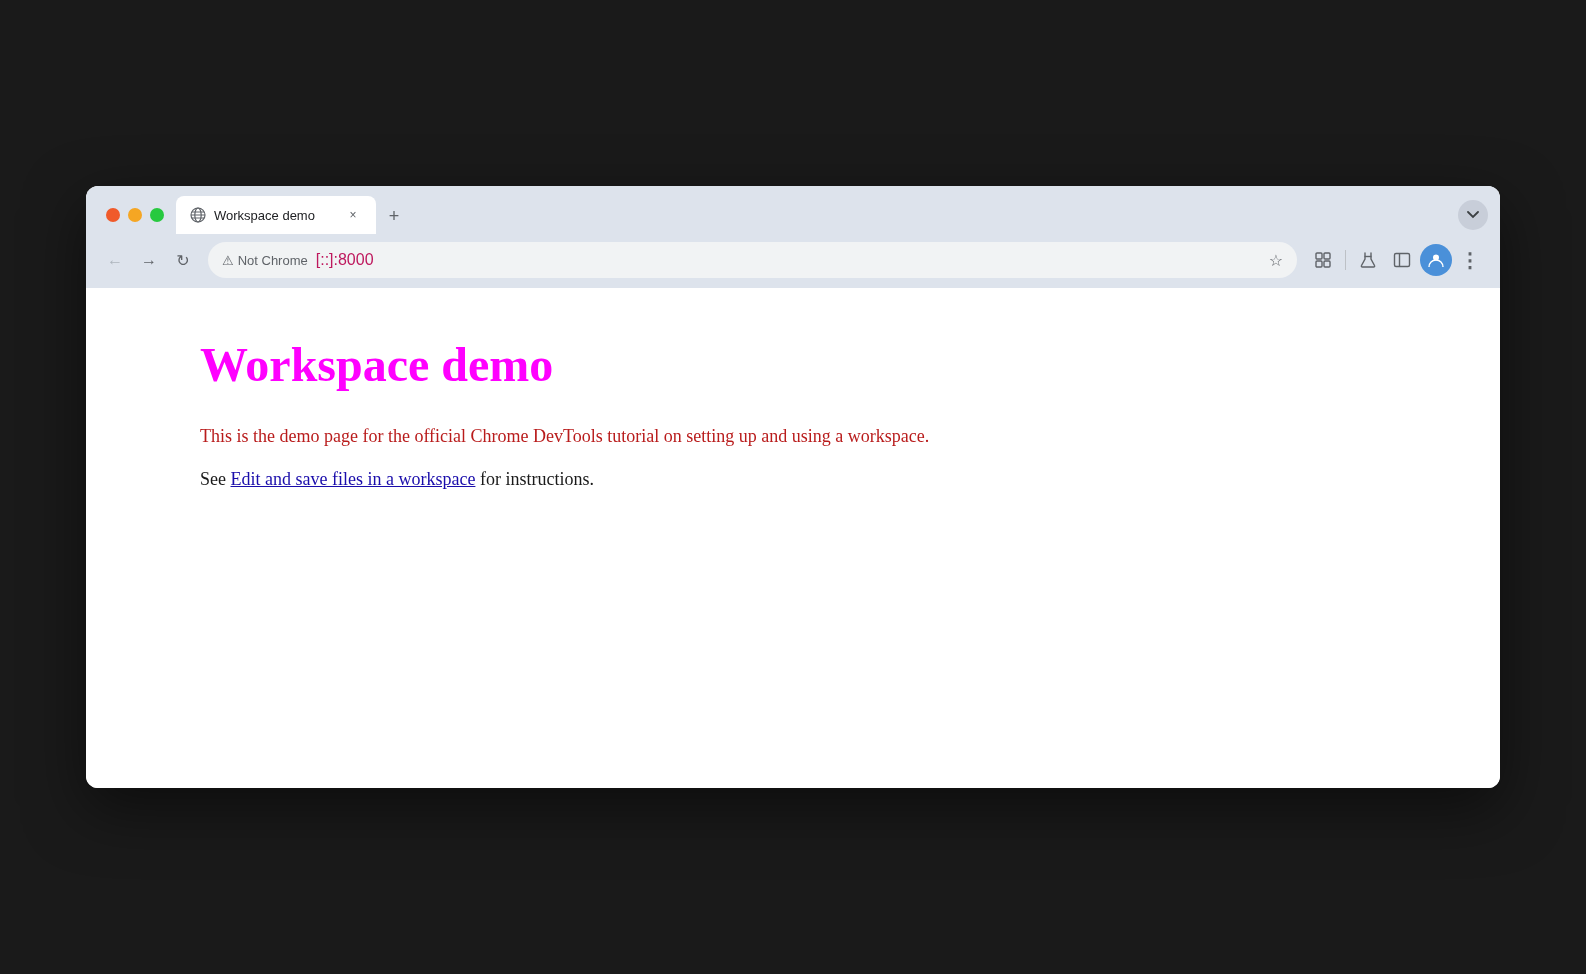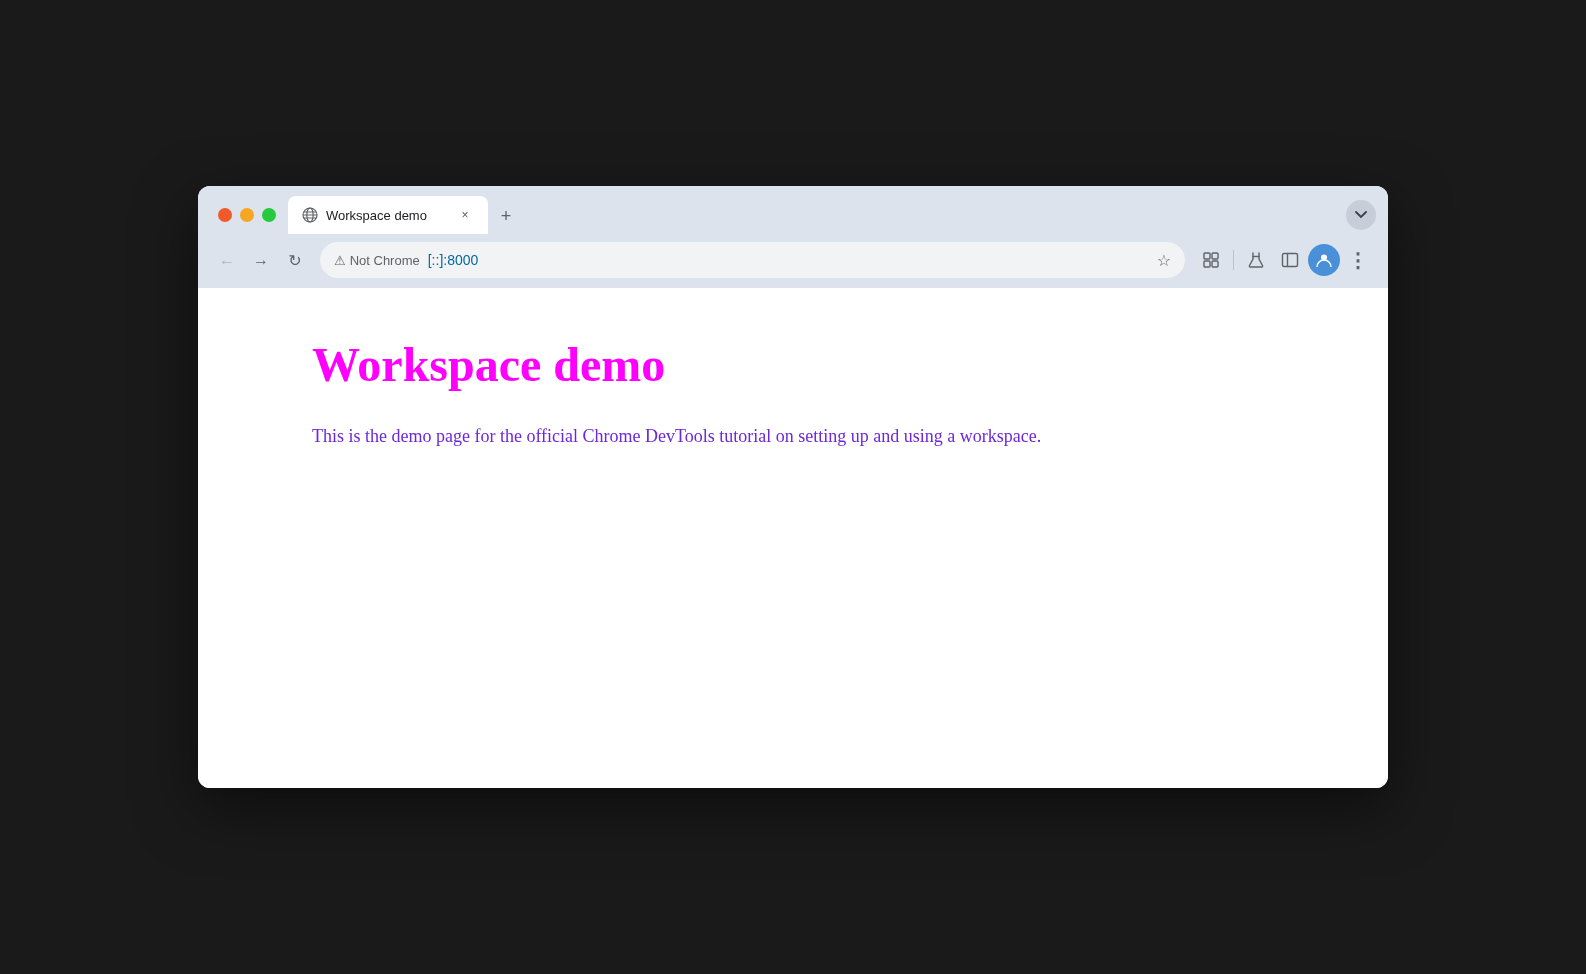--- a/index.html
+++ b/index.html
@@ -7,21 +7,21 @@
     body {
       background: #1a1a1a;
       display: flex;
       align-items: center;
       justify-content: center;
       min-height: 100vh;
       font-family: -apple-system, BlinkMacSystemFont, 'Segoe UI', sans-serif;
     }
 
     .browser-window {
-      width: 1190px;
+      width: 1414px;
       background: #ffffff;
       border-radius: 12px;
       overflow: hidden;
       box-shadow: 0 20px 60px rgba(0,0,0,0.5);
     }
 
     
     .title-bar {
       background: #dde3ec;
       padding: 0;
@@ -179,22 +179,22 @@
       font-size: 13px;
       white-space: nowrap;
     }
 
     .warning-icon {
       font-size: 13px;
       color: #5f6368;
     }
 
     .address-text {
-      font-size: 14px;
-      color: #0369a1;
+      font-size: 16px;
+      color: #be185d;
       flex: 1;
     }
 
     .address-star-btn {
       background: none;
       border: none;
       cursor: pointer;
       color: #5f6368;
       font-size: 16px;
       display: flex;
@@ -253,21 +253,21 @@
       font-size: 48px;
       font-weight: bold;
       color: #ff00ff;
       font-family: 'Times New Roman', Times, serif;
       margin-bottom: 28px;
       line-height: 1.2;
     }
 
     .page-paragraph {
       font-size: 18px;
-      color: #6d28d9;
+      color: #b91c1c;
       font-family: 'Times New Roman', Times, serif;
       margin-bottom: 15px;
       line-height: 1.6;
     }
 
     .page-paragraph-link {
       font-size: 18px;
       color: #1a1a1a;
       font-family: 'Times New Roman', Times, serif;
       line-height: 1.6;
@@ -369,15 +369,18 @@
         </button>
       </div>
     </div>
   </div>
 
   <div class="page-content">
     <h1 class="page-heading">Workspace demo</h1>
 
     <p class="page-paragraph">This is the demo page for the official Chrome DevTools tutorial on setting up and using a workspace.</p>
 
+    <p class="page-paragraph-link">
+      <span>See </span><a class="page-link" href="#">Edit and save files in a workspace</a><span> for instructions.</span>
+    </p>
   </div>
 
 </div>
 
 </body></html>

